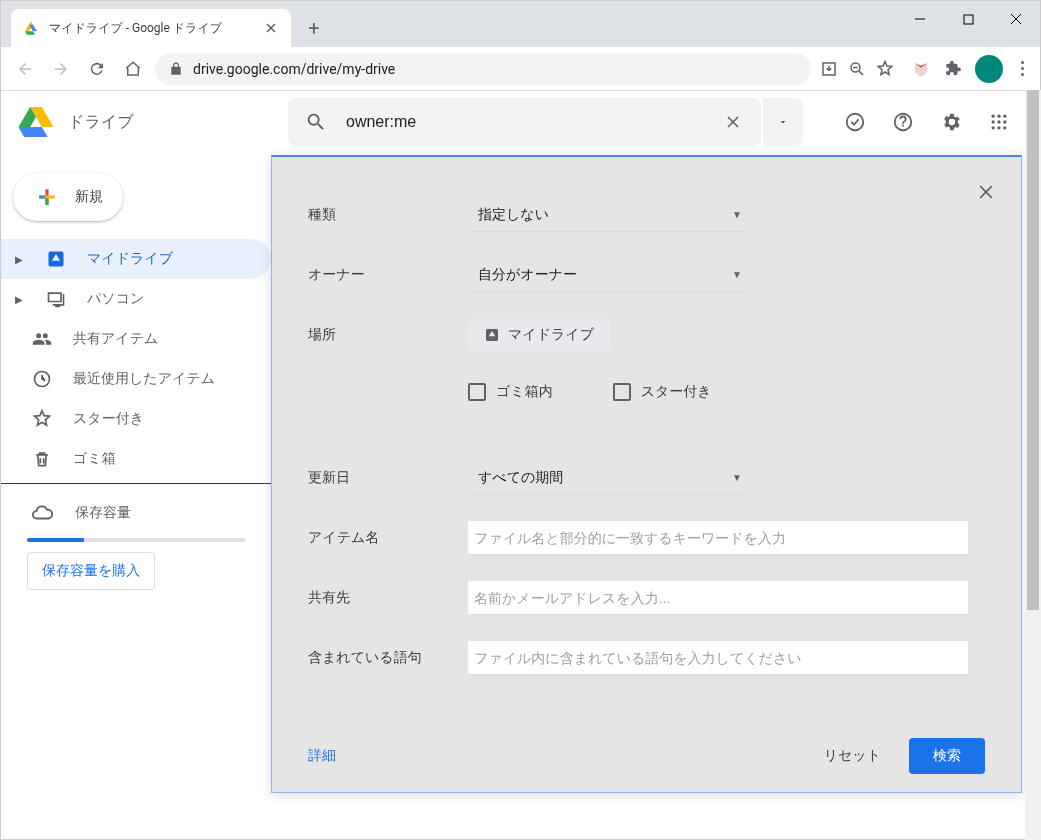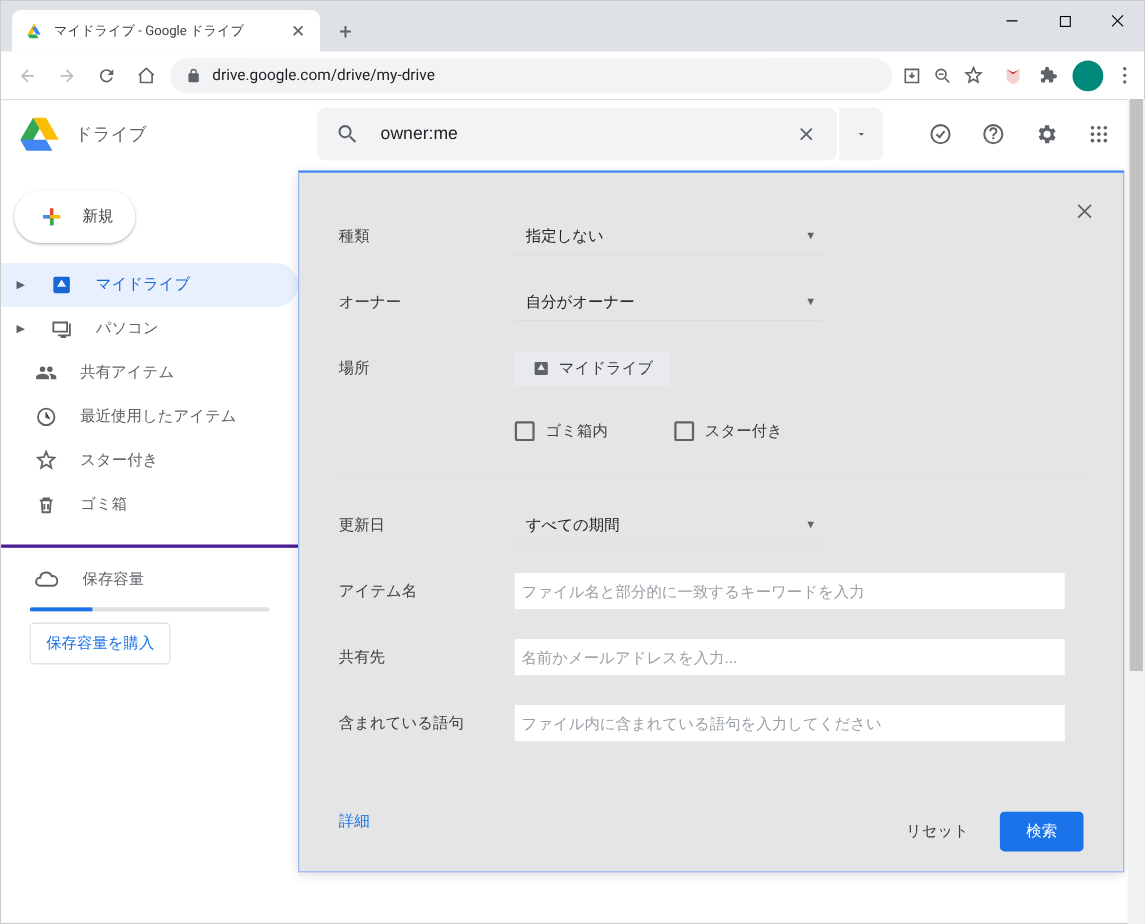--- a/index.html
+++ b/index.html
@@ -40,21 +40,21 @@
 .sidebar { width: 270px; padding: 10px 0;}
 .new-btn { display:flex; align-items:center; gap: 14px; background:#fff; border: none; box-shadow: 0 1px 3px rgba(0,0,0,0.2), 0 1px 2px rgba(0,0,0,0.12); border-radius: 24px; padding: 10px 20px; margin: 8px 0 18px 12px; font-size: 14px; color:#3c4043; cursor:pointer;}
 .plus-icon { width: 28px; height: 28px; }
 
 .nav-item { display:flex; align-items:center; height: 40px; padding-left: 14px; gap: 20px; border-radius: 0 20px 20px 0; cursor:pointer; color:#5f6368;}
 .nav-item.active { background:#e8f0fe; color:#1967d2; font-weight:500;}
 .nav-item .arrow { width: 10px; font-size:10px; color:#5f6368;}
 .nav-item .nico { width: 22px; height:22px; display:flex; align-items:center; justify-content:center;}
 .nav-item.no-arrow { padding-left: 30px;}
 
-.storage-section { padding: 0 26px; margin-top: 16px; border-top: 3px solid #4c1d95; padding-top: 18px;}
+.storage-section { padding: 0 26px; margin-top: 4px; border-top: 1px solid #4c1d95; padding-top: 18px;}
 .storage-head { display:flex; align-items:center; gap: 22px; color:#5f6368; margin-bottom: 14px; padding-left: 4px; cursor:pointer;}
 .storage-bar { height: 4px; background:#e0e0e0; border-radius:2px; margin-bottom: 10px; overflow:hidden;}
 .storage-fill { height:100%; background:#1a73e8; width: 26%;}
 .storage-text { font-size: 13px; color:#5f6368; margin-bottom: 18px;}
 .buy-btn { border: 1px solid #dadce0; color:#1a73e8; background:#fff; padding: 9px 14px; border-radius: 4px; font-size: 14px; cursor:pointer;}
 
 
 .main { flex:1; position:relative; border-left: none;}
 .panel { position:absolute; left:0; top: 0; right: 18px; background:#e5e5e5; border: 1px solid #90b4f8; border-top: 2px solid #4285f4; box-shadow: 0 2px 10px rgba(0,0,0,0.15); padding: 28px 36px 18px 36px; min-height: 620px;}
 .panel-close { position:absolute; right: 20px; top: 20px; width:30px; height:30px; display:flex; align-items:center; justify-content:center; cursor:pointer; color:#5f6368;}
@@ -64,21 +64,21 @@
 .select { display:flex; justify-content:space-between; align-items:center; border-bottom: 1px solid #dadce0; height: 34px; padding: 0 6px 0 10px; cursor:pointer; color:#202124;}
 .select .tri { color:#5f6368; font-size:10px;}
 .chip { display:inline-flex; align-items:center; gap:8px; background:#e8eaed; padding: 7px 16px; border-radius: 3px; cursor:pointer; color:#3c4043;}
 .check-row { display:flex; gap: 60px; margin-top: 18px; margin-bottom: 30px; margin-left: 160px;}
 .checkbox { display:flex; align-items:center; gap: 10px; cursor:pointer; color:#3c4043;}
 .chk { width:18px; height:18px; border: 2px solid #5f6368; border-radius:2px;}
 .divider { height: 1px; background:#e0e0e0; margin: 0 0 16px 0;}
 .text-input { width:100%; border:none; border-bottom: 1px solid #dadce0; height: 34px; font-size: 14px; outline:none; padding: 0 6px;}
 .text-input::placeholder { color:#9aa0a6;}
 
-.panel-footer { display:flex; margin-top: 50px;}
+.panel-footer { display:flex; align-items:center; margin-top: 50px;}
 .details-link { color:#1a73e8; cursor:pointer;}
 .footer-right { margin-left:auto; display:flex; gap: 10px;}
 .reset-btn { background:none; border:none; color:#3c4043; padding: 9px 18px; cursor:pointer; font-size:14px;}
 .search-btn { background:#1a73e8; color:#fff; border:none; padding: 9px 24px; border-radius:4px; cursor:pointer; font-size:14px;}
 
 .scrollbar-track { position:absolute; right:0; top:90px; bottom:0; width:16px; background:#f1f1f1;}
 .scrollbar-thumb { position:absolute; left:2px; width:12px; top:0; height:520px; background:#c1c1c1; border-radius:0;}
 
 svg { display:block; }
 </style>

